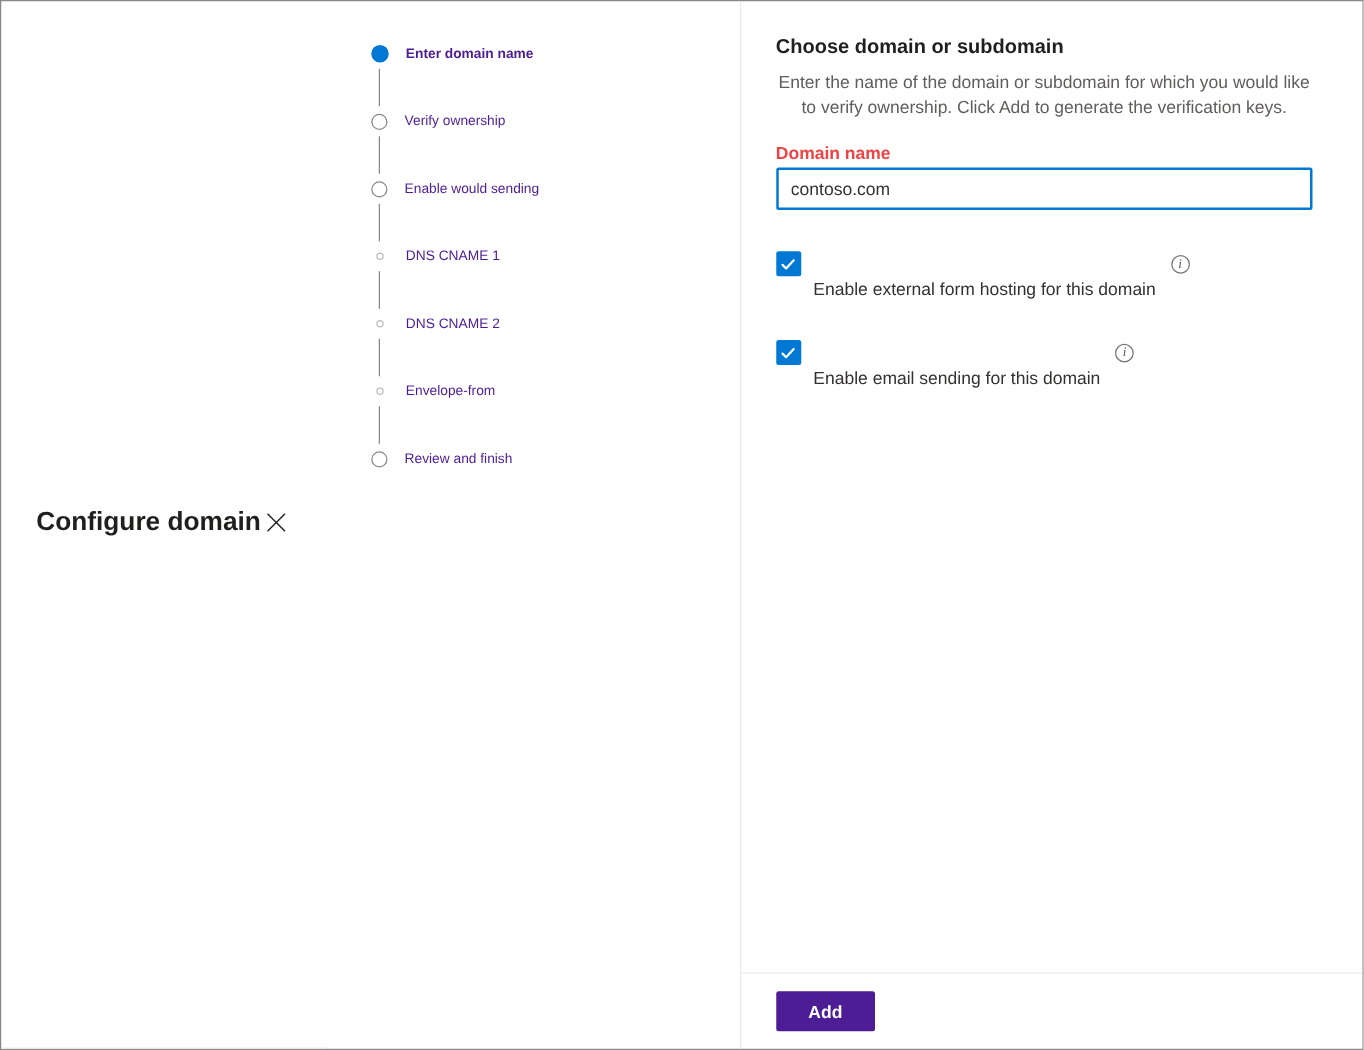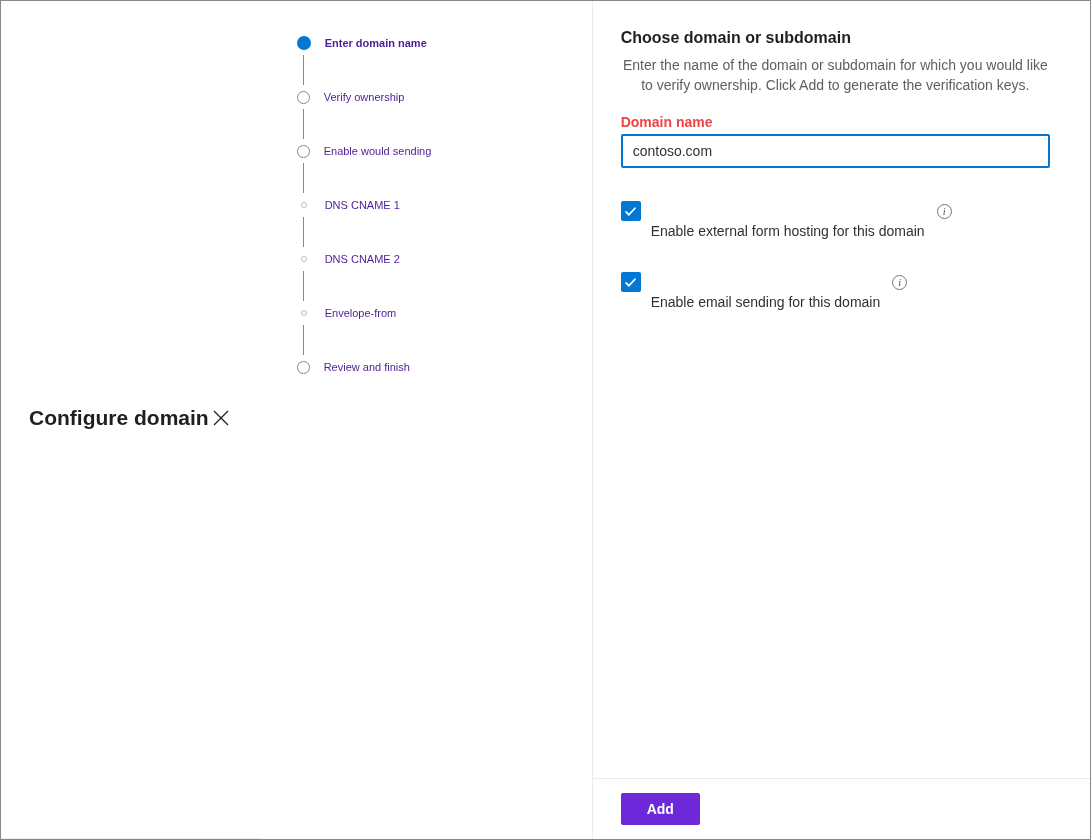--- a/index.html
+++ b/index.html
@@ -161,21 +161,21 @@
       font-family: Georgia, serif;
       color: #555;
       cursor: pointer;
       margin-left: 2px;
     }
     .footer {
       border-top: 1px solid #edebe9;
       padding: 14px 28px;
     }
     .primary-btn {
-      background: #6d28d9;
+      background: #4c1d95;
       color: #fff;
       border: none;
       font-size: 14px;
       font-weight: 600;
       padding: 8px 26px;
       border-radius: 2px;
       cursor: pointer;
       font-family: inherit;
     }
   </style>

